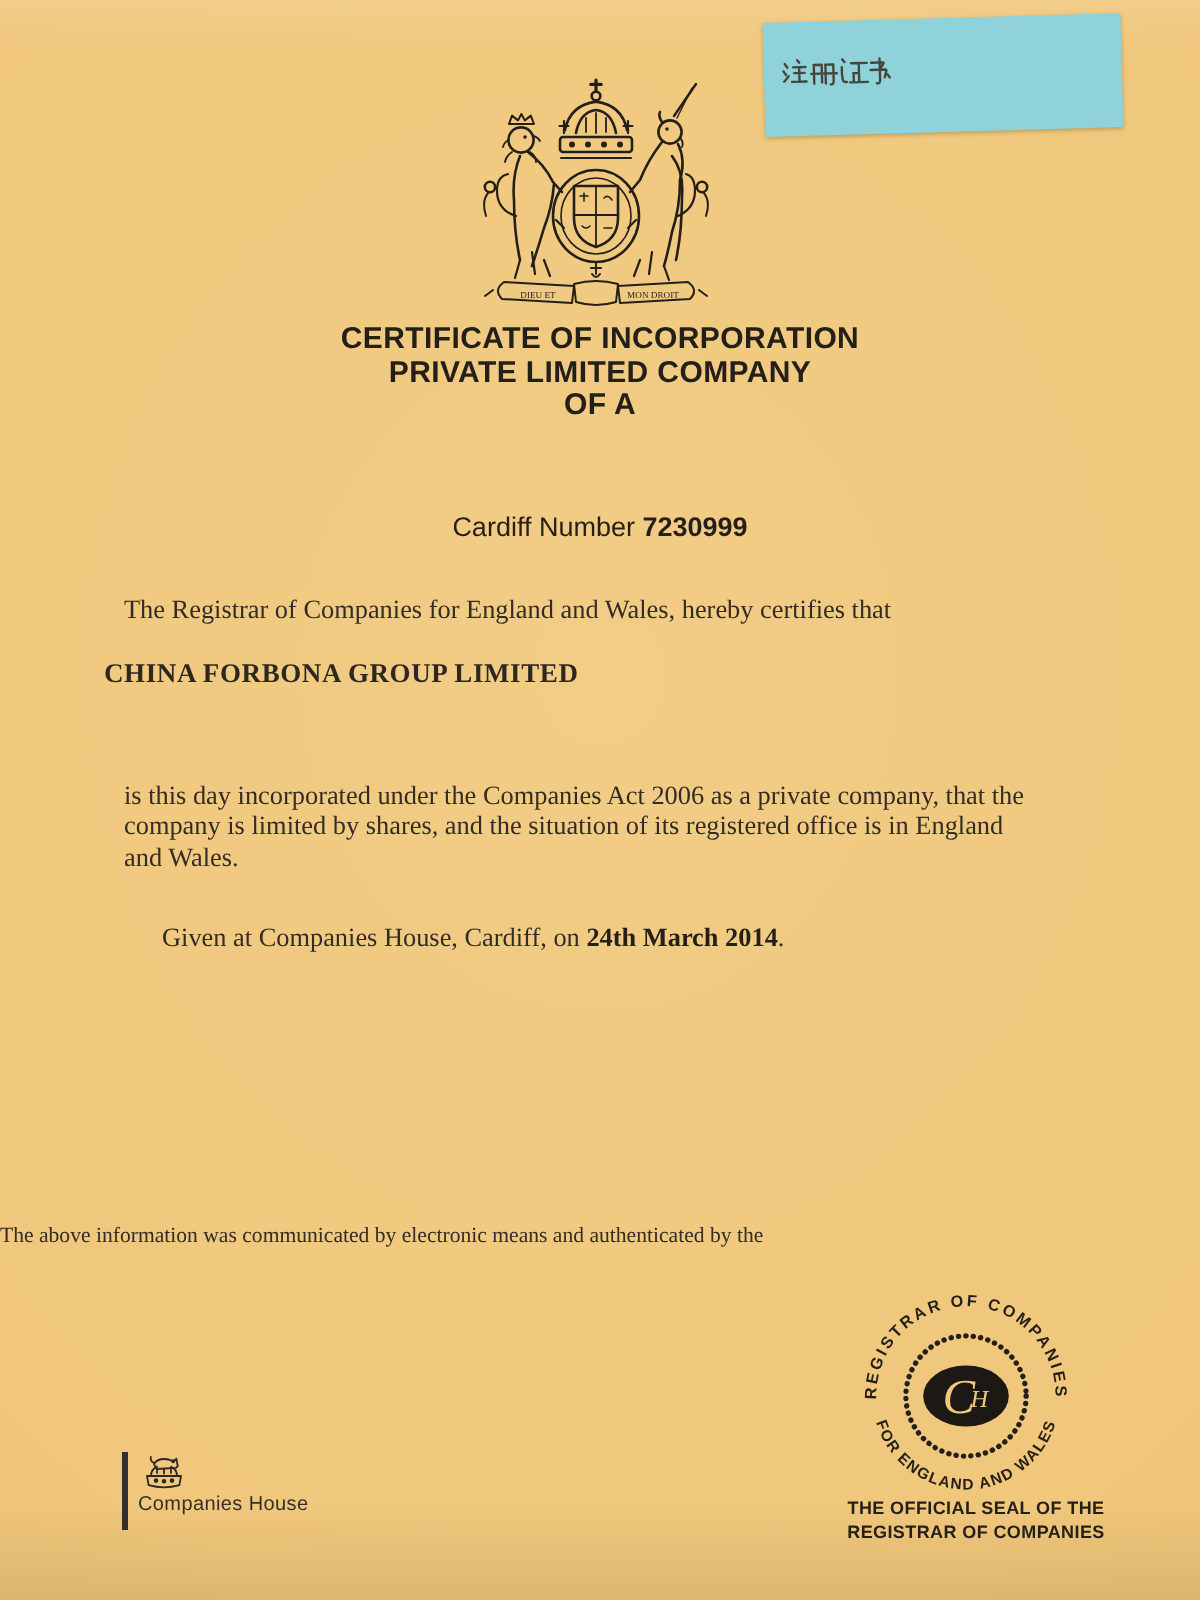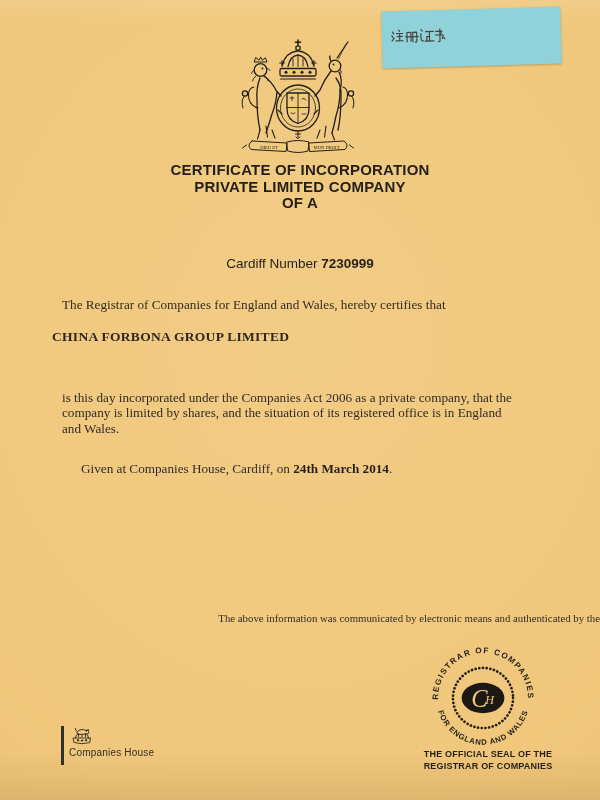--- a/index.html
+++ b/index.html
@@ -38,21 +38,21 @@
 
   
   .certifies{left:62px;top:297px;width:500px;font-size:13.2px;color:#332c24;}
   .company-name{left:52px;top:329px;width:500px;font-size:13.5px;letter-spacing:0.3px;color:#2e2720;font-weight:bold;}
   .para{left:62px;top:390px;width:500px;font-size:13.2px;line-height:15.4px;color:#332c24;}
   .given{left:62px;top:461px;width:500px;font-size:13.2px;color:#332c24;margin-left:19px;}
   .given .date{font-weight:bold;color:#241f19;}
 
   
   .footnote{
-    left:0;top:610px;width:600px;text-align:right;
+    left:0;top:610px;width:600px;text-align:left;
     font-size:10.8px;line-height:16.5px;color:#332c24;
   }
 
   
   .seal-svg{left:430px;top:645px;}
   .seal-caption{
     left:407px;top:749px;width:162px;text-align:center;
     font-family:Liberation Sans, sans-serif;font-weight:bold;
     font-size:9px;line-height:11.5px;color:#241f19;letter-spacing:0.2px;
   }

